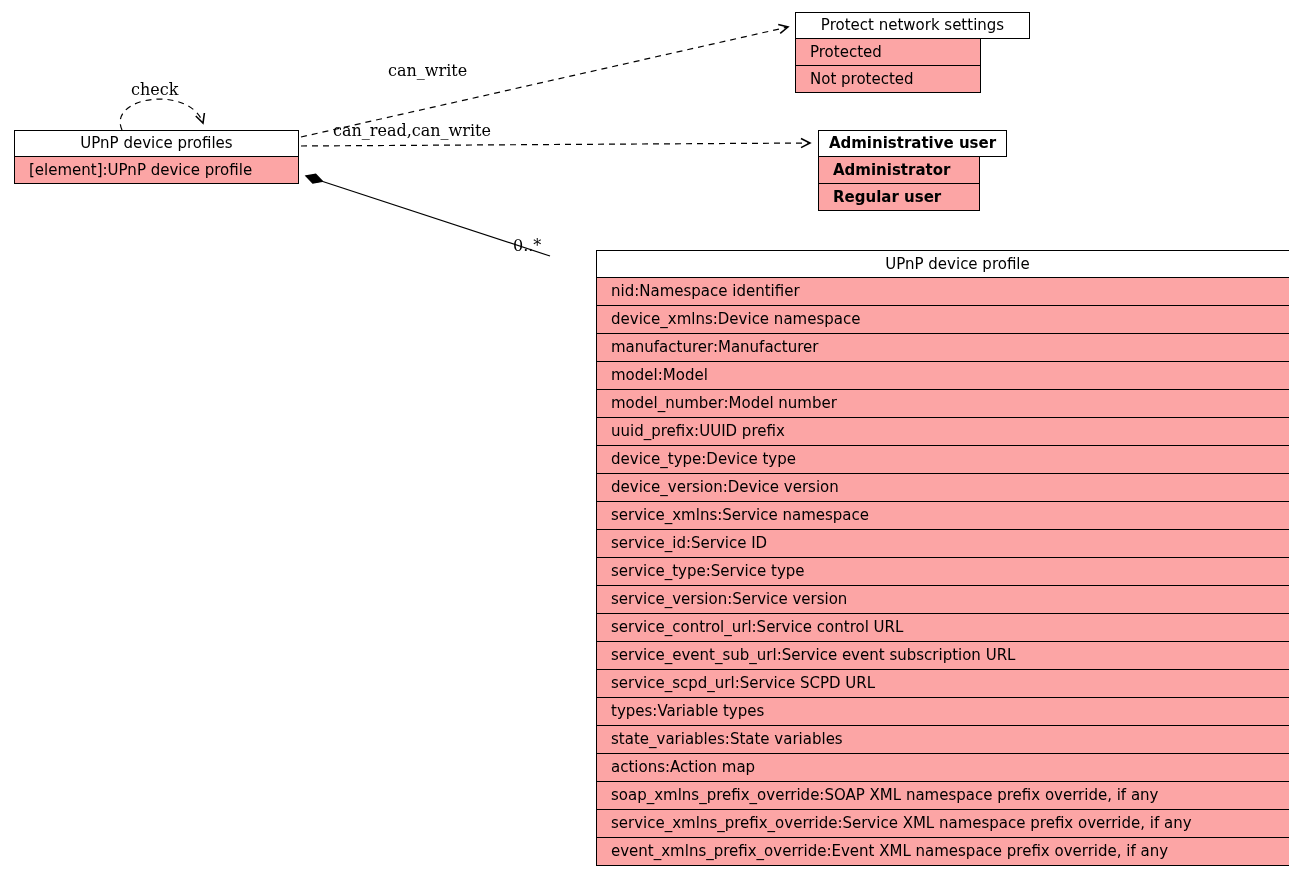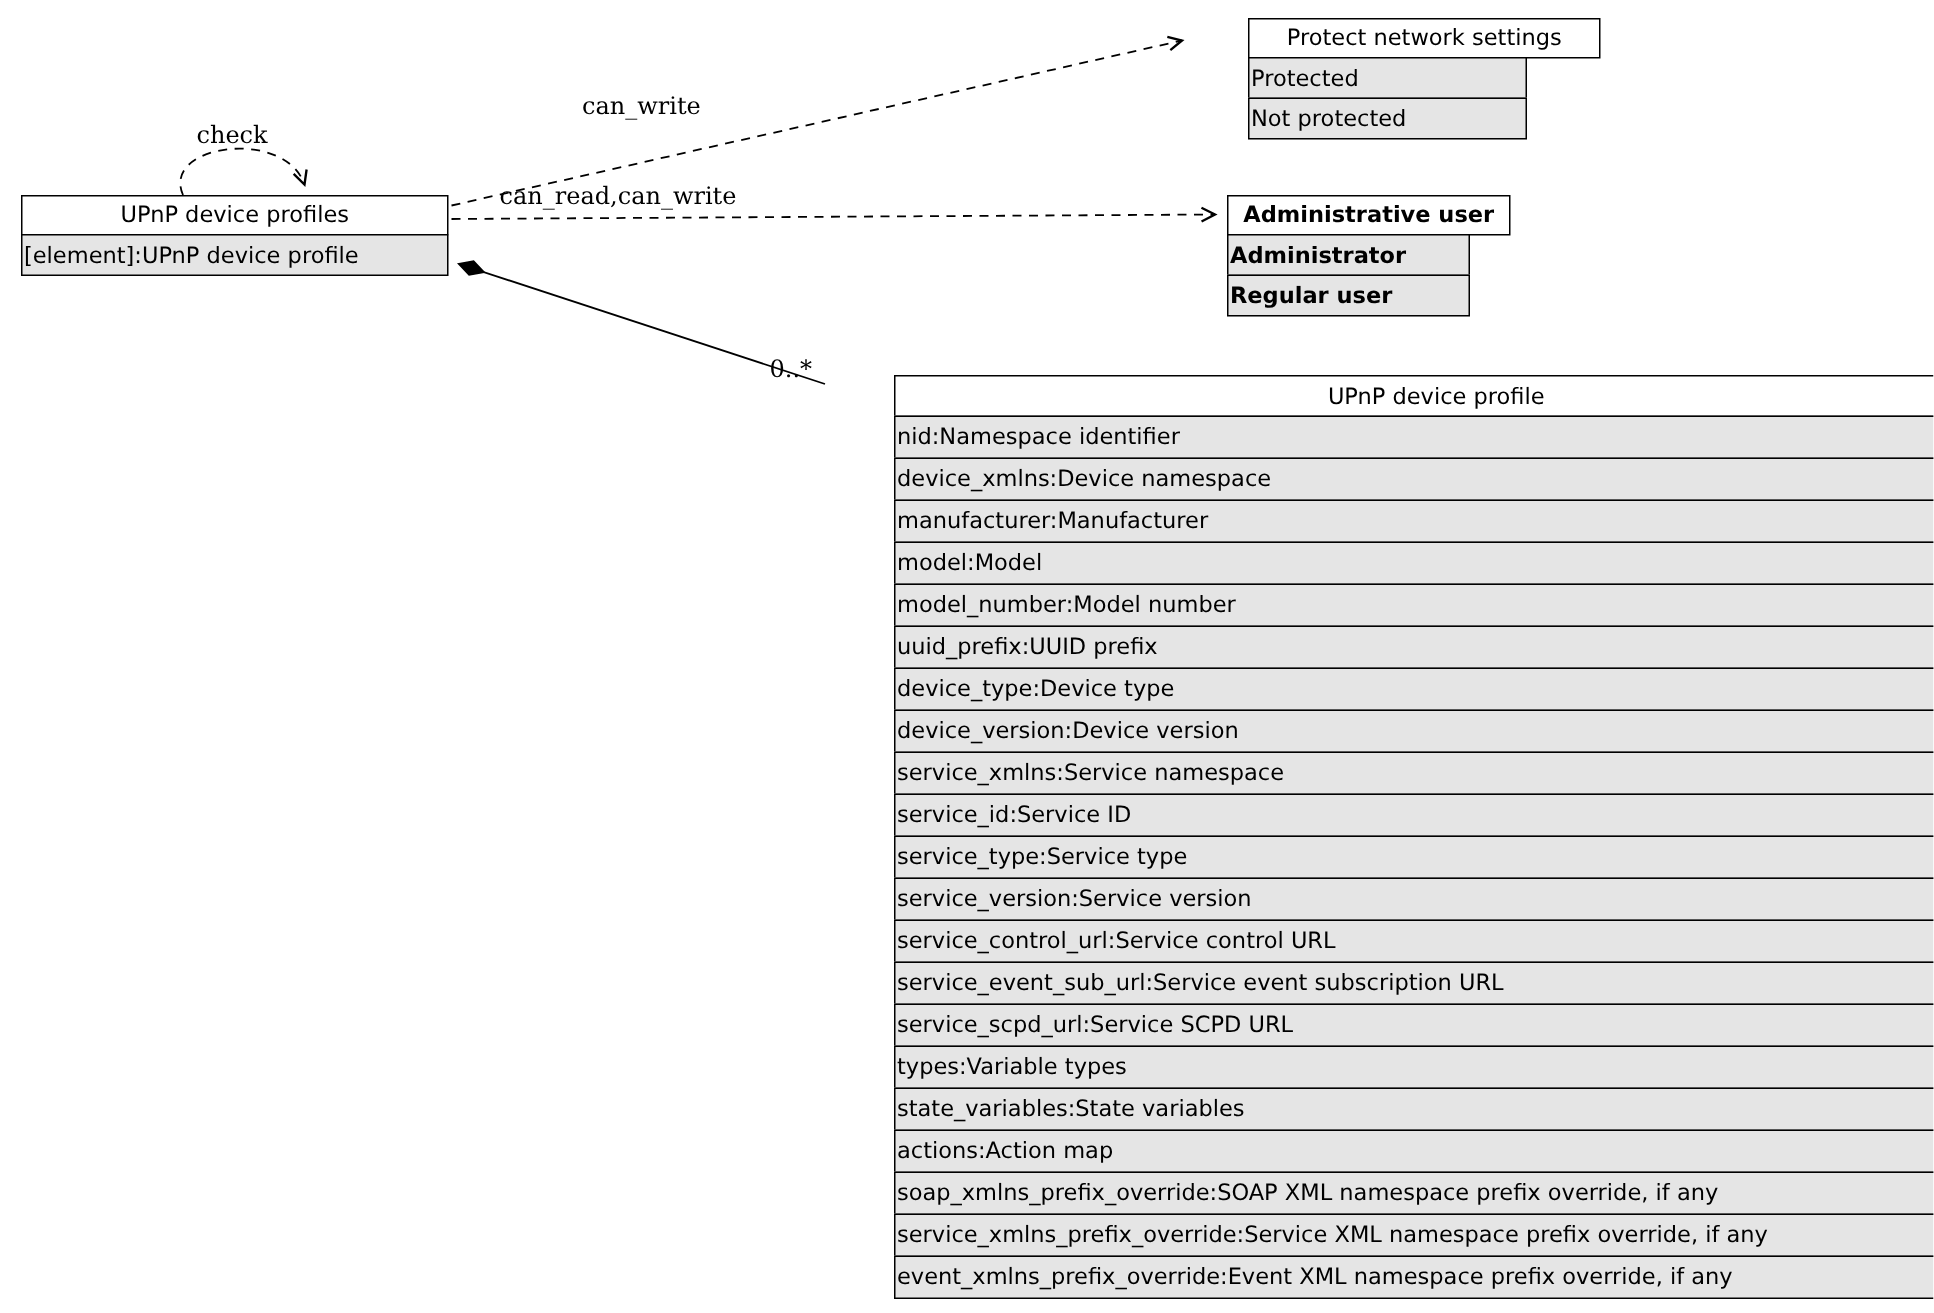--- a/index.html
+++ b/index.html
@@ -24,22 +24,22 @@
     background: #ffffff;
     white-space: nowrap;
   }
   .rows { margin-top: -1px; }
   .row {
     box-sizing: border-box;
     border: 1px solid #000;
     height: 28px;
     line-height: 26px;
     font-size: 15px;
-    padding-left: 1px;
-    background: #e5e5e5;
+    padding-left: 14px;
+    background: #fca5a5;
     white-space: nowrap;
     overflow: hidden;
   }
   .row + .row { margin-top: -1px; }
   .node-profile .node-title { height: 28px; line-height: 26px; }
   .node-profile .row { height: 29px; line-height: 27px; }
   .edge-label {
     position: absolute;
     font-family: "DejaVu Serif", "Liberation Serif", serif;
     font-size: 16px;
@@ -79,21 +79,21 @@
 
   <div class="edge-label" style="left:513px; top:236px;">0..*</div>
 
   <div class="node" style="left:14px; top:130px; width:285px;">
     <div class="node-title">UPnP device profiles</div>
     <div class="rows">
         <div class="row">[element]:UPnP device profile</div>
       </div>
   </div>
 
-  <div class="node" style="left:832px; top:12px; width:235px;">
+  <div class="node" style="left:795px; top:12px; width:235px;">
     <div class="node-title">Protect network settings</div>
     <div class="rows" style="width:186px;">
         <div class="row">Protected</div>
         <div class="row">Not protected</div>
       </div>
   </div>
 
   <div class="node" style="left:818px; top:130px; width:189px;font-weight:bold;">
     <div class="node-title">Administrative user</div>
     <div class="rows" style="width:162px;">

